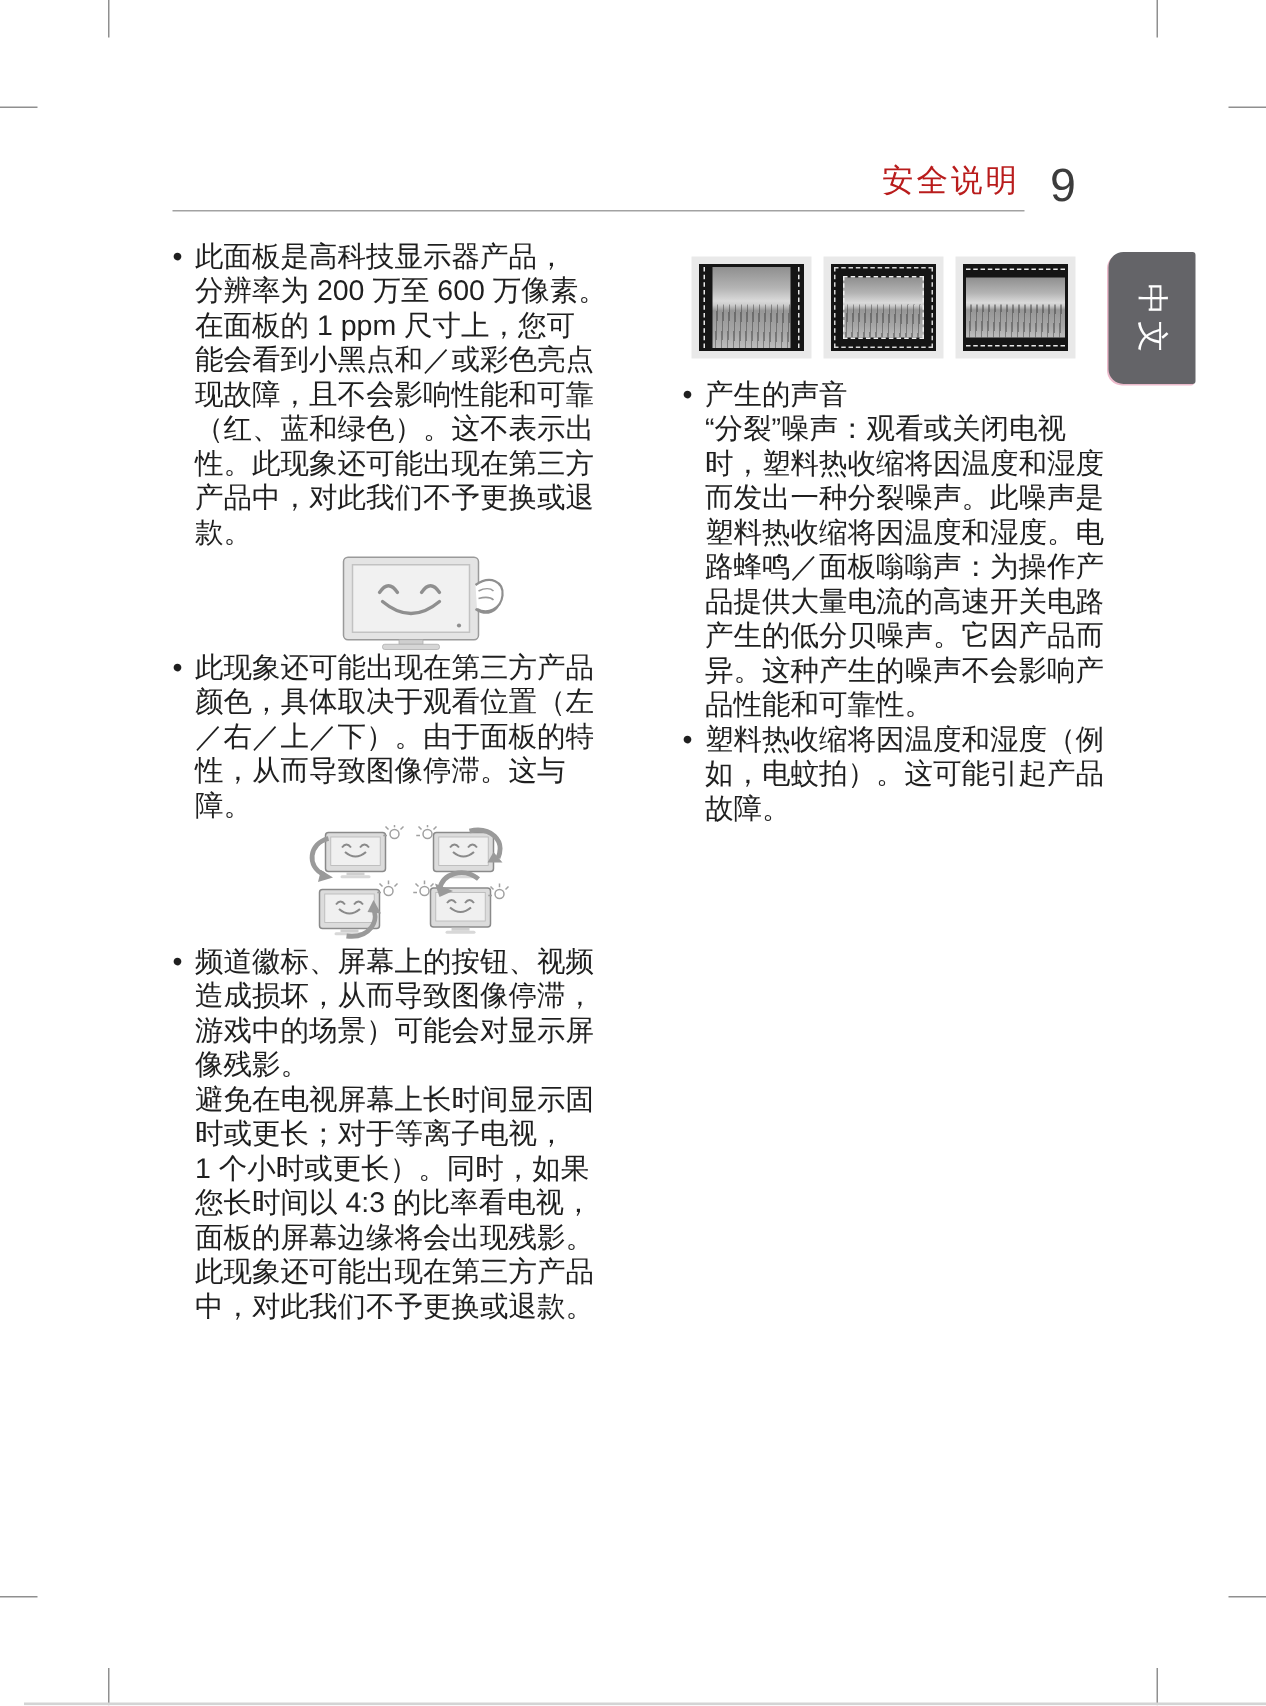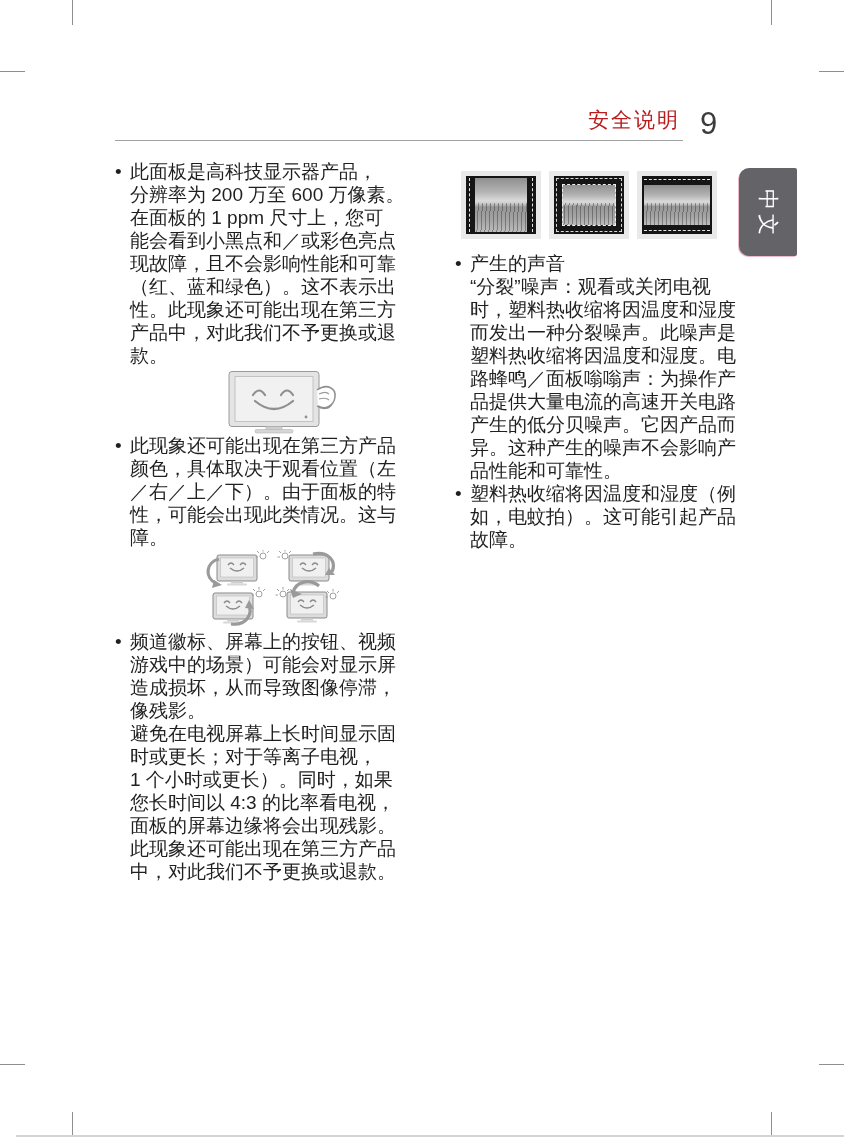--- a/index.html
+++ b/index.html
@@ -116,21 +116,21 @@
         <path d="M106 36 c6 4 12 3 15 -2" fill="none" stroke="#8f8f8f" stroke-width="1.5"></path>
       </svg>
     </div>
 
     <div class="bullet">
       <span class="marker">•</span>
       <div>
           <div class="tline">此现象还可能出现在第三方产品</div>
           <div class="tline">颜色，具体取决于观看位置（左</div>
           <div class="tline">／右／上／下）。由于面板的特</div>
-          <div class="tline">性，可能会出现此类情况。这与</div>
+          <div class="tline">性，从而导致图像停滞。这与</div>
           <div class="tline">障。</div>
         </div>
     </div>
 
     <div class="illus-4tv">
       <svg width="148" height="76" viewBox="0 0 148 76">
         <defs>
           <g id="minitv">
             <rect x="0" y="0" width="40" height="26" rx="2" fill="#dcdcdc" stroke="#8a8a8a"></rect>
             <rect x="3.5" y="3" width="33" height="19" fill="#f0f0f0" stroke="#bbbbbb" stroke-width="0.6"></rect>
@@ -165,22 +165,22 @@
         <use href="#hand" x="132" y="46"></use>
         <path d="M118 36 C108 28 94 32 92 43" fill="none" stroke="#9a9a9a" stroke-width="3.2"></path>
         <path d="M89 39 l3 9 l9 -4 z" fill="#9a9a9a"></path>
       </svg>
     </div>
 
     <div class="bullet" style="margin-top:4px;">
       <span class="marker">•</span>
       <div>
           <div class="tline">频道徽标、屏幕上的按钮、视频</div>
+          <div class="tline">造成损坏，从而导致图像停滞，</div>
           <div class="tline">游戏中的场景）可能会对显示屏</div>
-          <div class="tline">造成损坏，从而导致图像停滞，</div>
           <div class="tline">像残影。</div>
           <div class="tline">避免在电视屏幕上长时间显示固</div>
           <div class="tline">时或更长；对于等离子电视，</div>
           <div class="tline">1 个小时或更长）。同时，如果</div>
           <div class="tline">您长时间以 4:3 的比率看电视，</div>
           <div class="tline">面板的屏幕边缘将会出现残影。</div>
           <div class="tline">此现象还可能出现在第三方产品</div>
           <div class="tline">中，对此我们不予更换或退款。</div>
         </div>
     </div>

